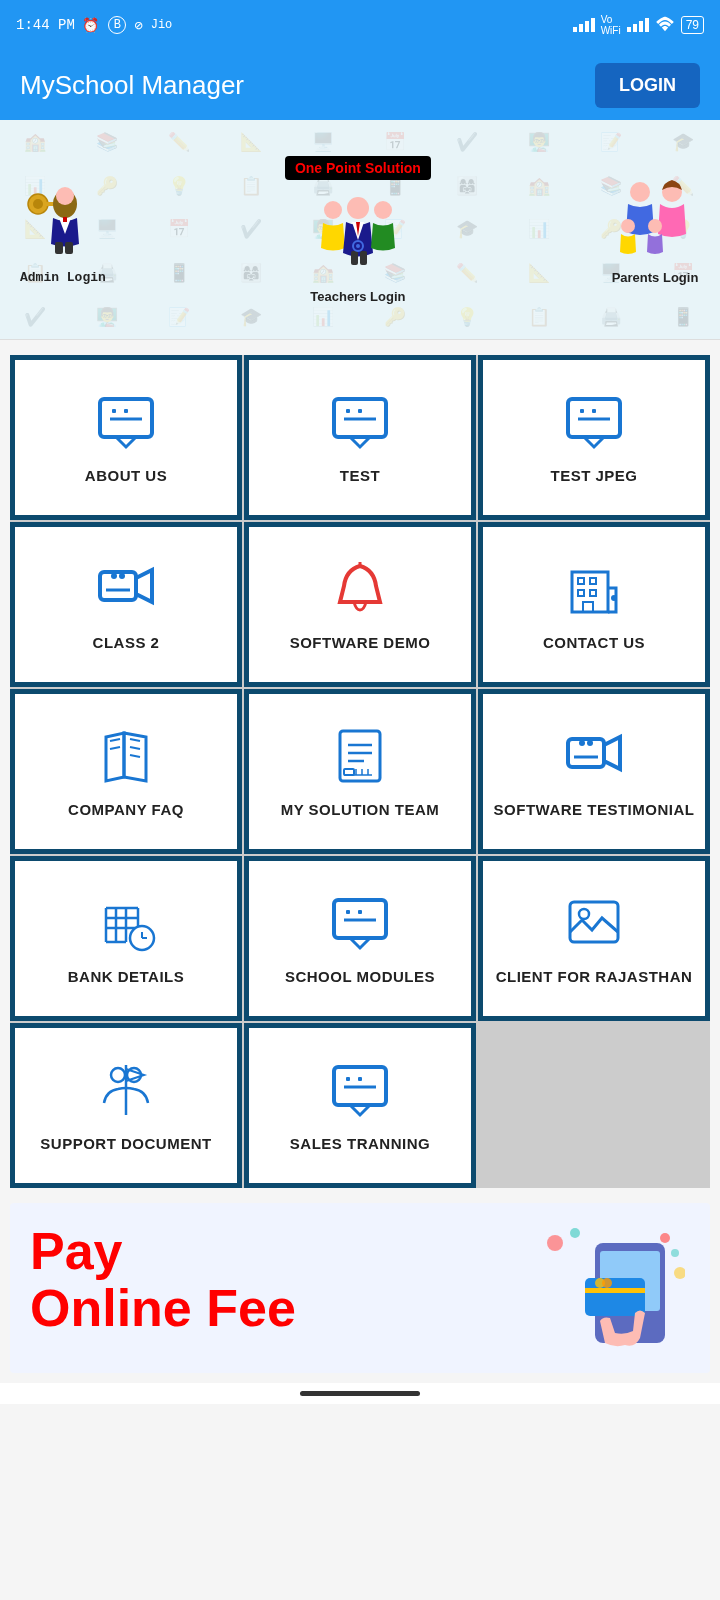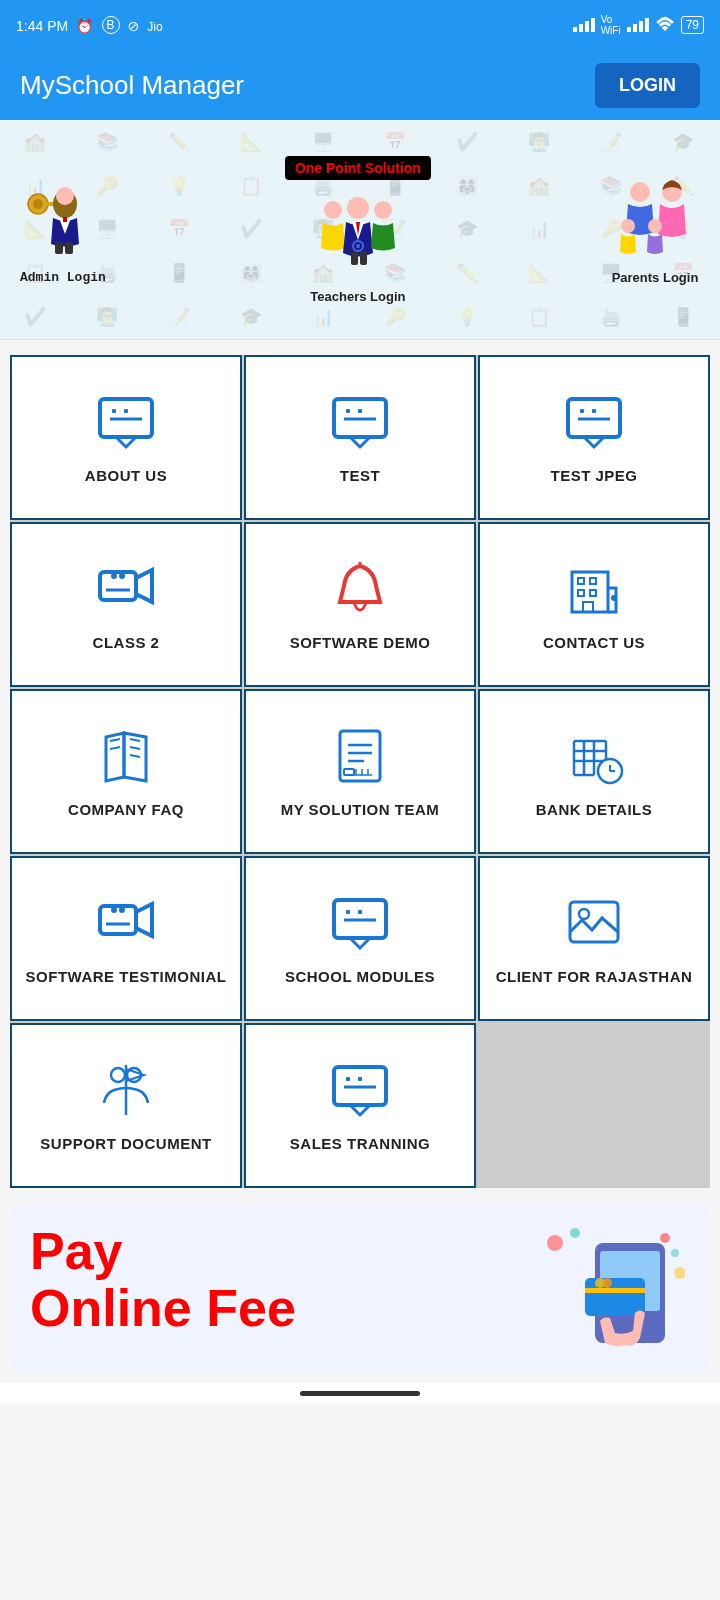--- a/index.html
+++ b/index.html
@@ -17,21 +17,21 @@
       background: #2196F3;
       color: white;
       display: flex;
       justify-content: space-between;
       align-items: center;
       padding: 8px 16px;
       height: 50px;
       font-size: 14px;
       font-weight: 500;
     }
-    .status-left { display: flex; align-items: flex-end; gap: 8px; }
+    .status-left { display: flex; align-items: center; gap: 8px; font-family: Liberation Mono, monospace; }
     .status-right { display: flex; align-items: center; gap: 6px; }
     .signal-bars { display: flex; align-items: flex-end; gap: 2px; }
     .signal-bars span {
       background: white;
       width: 4px;
       display: inline-block;
     }
 
     
     .app-bar {
@@ -144,21 +144,21 @@
     .grid-item {
       background: white;
       display: flex;
       flex-direction: column;
       align-items: center;
       justify-content: center;
       padding: 20px 10px;
       cursor: pointer;
       min-height: 165px;
       gap: 12px;
-      border: 2px solid #0c4a6e;
+      border: 5px solid #0c4a6e;
     }
     .grid-label {
       font-size: 15px;
       font-weight: bold;
       color: #222;
       text-align: center;
       letter-spacing: 0.5px;
     }
     .grid-icon svg { width: 60px; height: 60px; }
 
@@ -453,46 +453,46 @@
         <rect x="14" y="44" width="10" height="6" rx="1" stroke="#1976D2" stroke-width="2" fill="none"></rect>
         <line x1="26" y1="44" x2="26" y2="50" stroke="#1976D2" stroke-width="1.5"></line>
         <line x1="32" y1="44" x2="32" y2="50" stroke="#1976D2" stroke-width="1.5"></line>
         <line x1="38" y1="44" x2="38" y2="50" stroke="#1976D2" stroke-width="1.5"></line>
         <line x1="14" y1="50" x2="42" y2="50" stroke="#1976D2" stroke-width="1.5"></line>
       </svg></div>
       <span class="grid-label">MY SOLUTION TEAM</span>
     </div>
     <div class="grid-item">
       <div class="grid-icon"><svg width="60" height="60" viewBox="0 0 60 60" fill="none">
+        <rect x="4" y="14" width="36" height="28" rx="4" stroke="#1976D2" stroke-width="4" fill="none"></rect>
+        <circle cx="18" cy="18" r="3" fill="#1976D2"></circle>
+        <circle cx="26" cy="18" r="3" fill="#1976D2"></circle>
+        <path d="M40 20 L56 12 L56 44 L40 36 Z" stroke="#1976D2" stroke-width="4" fill="none"></path>
+        <line x1="10" y1="32" x2="34" y2="32" stroke="#1976D2" stroke-width="3"></line>
+      </svg></div>
+      <span class="grid-label">SOFTWARE TESTIMONIAL</span>
+    </div>
+    <div class="grid-item">
+      <div class="grid-icon"><svg width="60" height="60" viewBox="0 0 60 60" fill="none">
         <line x1="10" y1="16" x2="42" y2="16" stroke="#1976D2" stroke-width="2.5"></line>
         <line x1="10" y1="26" x2="42" y2="26" stroke="#1976D2" stroke-width="2.5"></line>
         <line x1="10" y1="36" x2="42" y2="36" stroke="#1976D2" stroke-width="2.5"></line>
         <line x1="10" y1="16" x2="10" y2="50" stroke="#1976D2" stroke-width="2.5"></line>
         <line x1="20" y1="16" x2="20" y2="50" stroke="#1976D2" stroke-width="2.5"></line>
         <line x1="30" y1="16" x2="30" y2="50" stroke="#1976D2" stroke-width="2.5"></line>
         <line x1="42" y1="16" x2="42" y2="36" stroke="#1976D2" stroke-width="2.5"></line>
         <line x1="10" y1="50" x2="30" y2="50" stroke="#1976D2" stroke-width="2.5"></line>
         <circle cx="46" cy="46" r="12" stroke="#1976D2" stroke-width="2.5" fill="white"></circle>
         <line x1="46" y1="40" x2="46" y2="46" stroke="#1976D2" stroke-width="2"></line>
         <line x1="46" y1="46" x2="51" y2="46" stroke="#1976D2" stroke-width="2"></line>
       </svg></div>
       <span class="grid-label">BANK DETAILS</span>
     </div>
     <div class="grid-item">
       <div class="grid-icon"><svg width="60" height="60" viewBox="0 0 60 60" fill="none">
-        <rect x="4" y="14" width="36" height="28" rx="4" stroke="#1976D2" stroke-width="4" fill="none"></rect>
-        <circle cx="18" cy="18" r="3" fill="#1976D2"></circle>
-        <circle cx="26" cy="18" r="3" fill="#1976D2"></circle>
-        <path d="M40 20 L56 12 L56 44 L40 36 Z" stroke="#1976D2" stroke-width="4" fill="none"></path>
-        <line x1="10" y1="32" x2="34" y2="32" stroke="#1976D2" stroke-width="3"></line>
-      </svg></div>
-      <span class="grid-label">SOFTWARE TESTIMONIAL</span>
-    </div>
-    <div class="grid-item">
-      <div class="grid-icon"><svg width="60" height="60" viewBox="0 0 60 60" fill="none">
         <rect x="4" y="8" width="52" height="38" rx="4" stroke="#1976D2" stroke-width="4" fill="none"></rect>
         <rect x="16" y="18" width="4" height="4" rx="1" fill="#1976D2"></rect>
         <rect x="28" y="18" width="4" height="4" rx="1" fill="#1976D2"></rect>
         <line x1="14" y1="28" x2="46" y2="28" stroke="#1976D2" stroke-width="3"></line>
         <path d="M20 46 L30 56 L40 46" stroke="#1976D2" stroke-width="3" fill="none"></path>
       </svg></div>
       <span class="grid-label">SCHOOL MODULES</span>
     </div>
     <div class="grid-item">
       <div class="grid-icon"><svg width="60" height="60" viewBox="0 0 60 60" fill="none">

